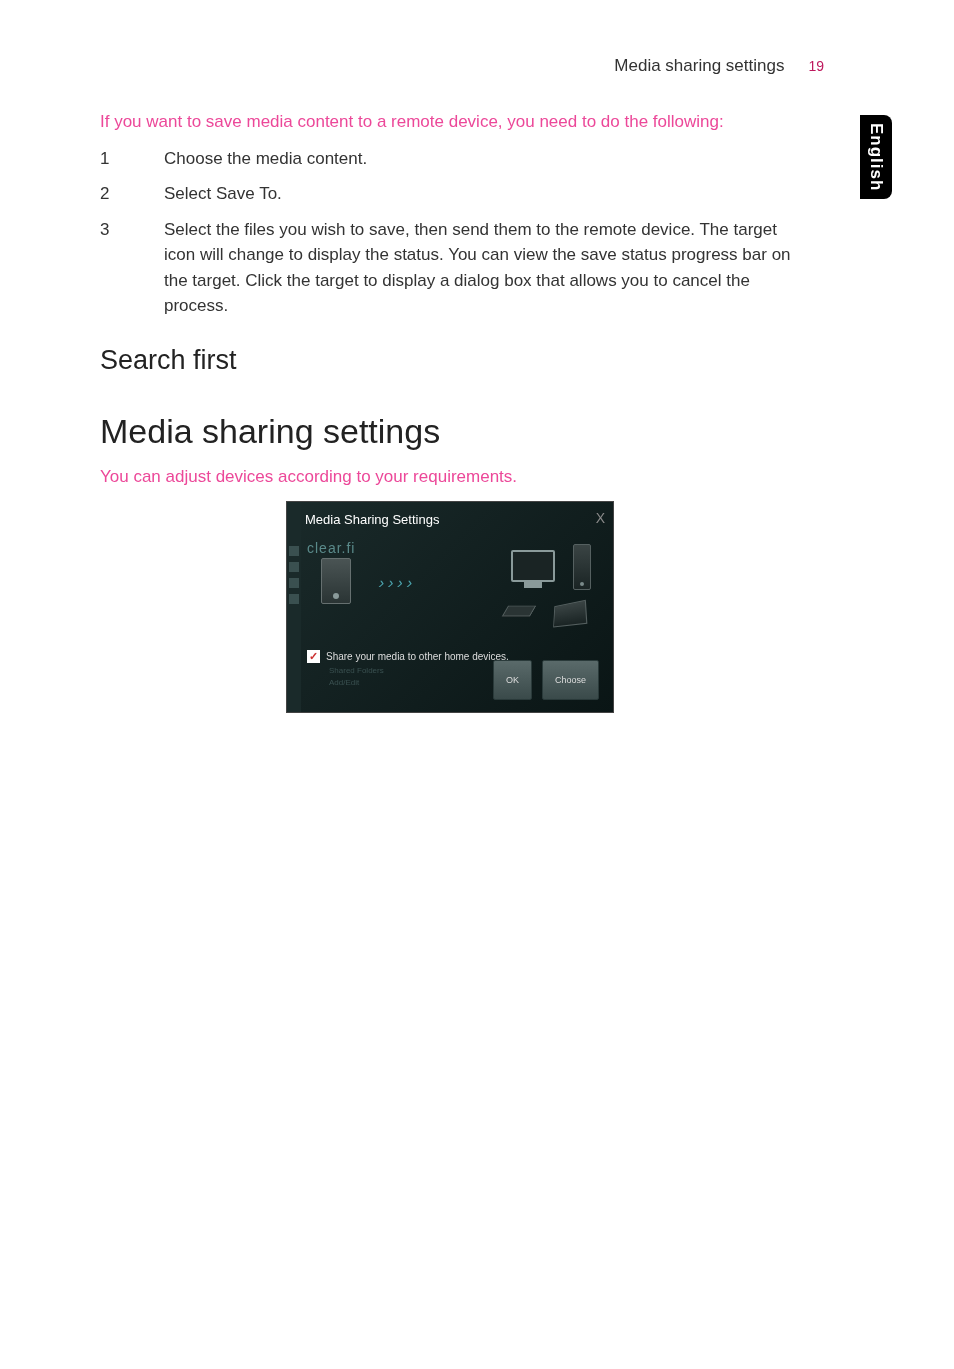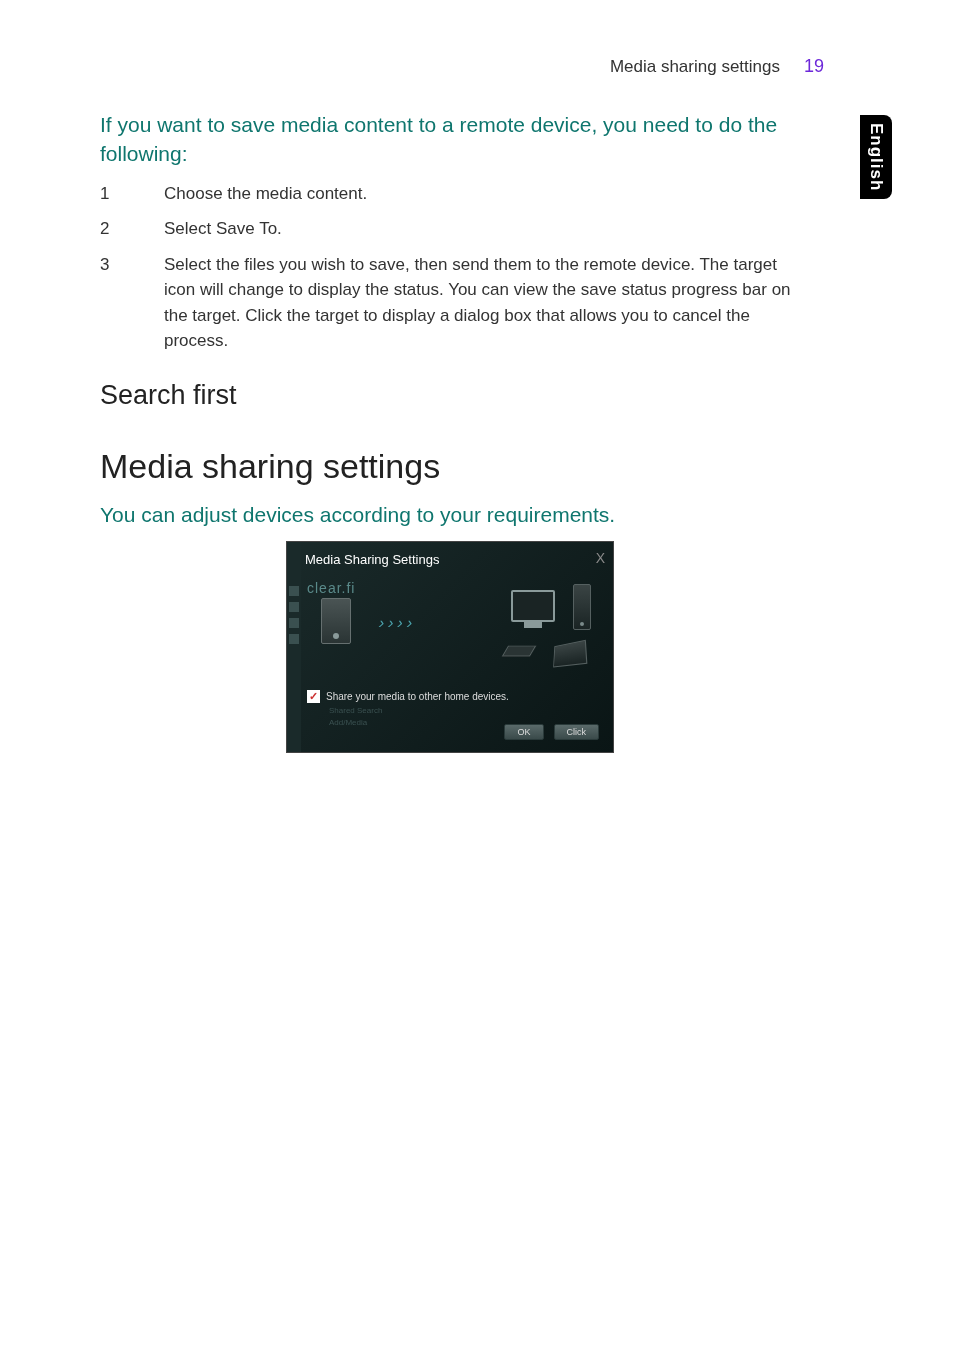--- a/index.html
+++ b/index.html
@@ -24,22 +24,22 @@
       align-items: center;
       gap: 24px;
     }
     
     .header-title {
       font-size: 17px;
       color: #333;
     }
     
     .page-number {
-      font-size: 18px;
-      color: #6d28d9;
+      font-size: 14px;
+      color: #be185d;
     }
     
     .side-tab {
       position: absolute;
       top: 115px;
       right: 62px;
       background: #000;
       color: #fff;
       padding: 8px 6px;
       border-radius: 0 8px 8px 0;
@@ -71,23 +71,23 @@
     
     .h1 {
       font-size: 34px;
       font-weight: normal;
       color: #222;
       margin-top: 36px;
       margin-bottom: 14px;
     }
     
     .body-text {
-      font-size: 21px;
+      font-size: 17px;
       line-height: 1.4;
-      color: #0f766e;
+      color: #ec4899;
       margin-bottom: 12px;
     }
     
     .list {
       font-size: 17px;
       line-height: 1.5;
       color: #333;
       margin-bottom: 10px;
     }
     
@@ -298,21 +298,21 @@
       bottom: 12px;
       right: 14px;
       display: flex;
       gap: 10px;
     }
     
     .dialog-btn {
       background: linear-gradient(180deg, #5a6a6a, #3a4a4a);
       color: #ddd;
       font-size: 9px;
-      padding: 2px 12px;
+      padding: 14px 12px;
       border-radius: 2px;
       border: 1px solid #2a3a3a;
     }
     
     .sidebar-strip {
       position: absolute;
       left: 0;
       top: 0;
       width: 14px;
       height: 100%;
@@ -388,22 +388,22 @@
       <div class="pc-tower"></div>
       <div class="waves">››››</div>
       <div class="monitor"></div>
       <div class="tower2"></div>
       <div class="keyboard"></div>
       <div class="laptop"></div>
       <div class="checkbox-row">
         <div class="checkbox">✓</div>
         <div class="checkbox-label">Share your media to other home devices.</div>
       </div>
-      <div class="shared-folders">Shared Search</div>
-      <div class="add-edit">Add/Media</div>
+      <div class="shared-folders">Shared Folders</div>
+      <div class="add-edit">Add/Edit</div>
       <div class="dialog-buttons">
         <div class="dialog-btn">OK</div>
-        <div class="dialog-btn">Click</div>
+        <div class="dialog-btn">Choose</div>
       </div>
     </div>
   </div>
 
 </div>
 
 </body></html>

